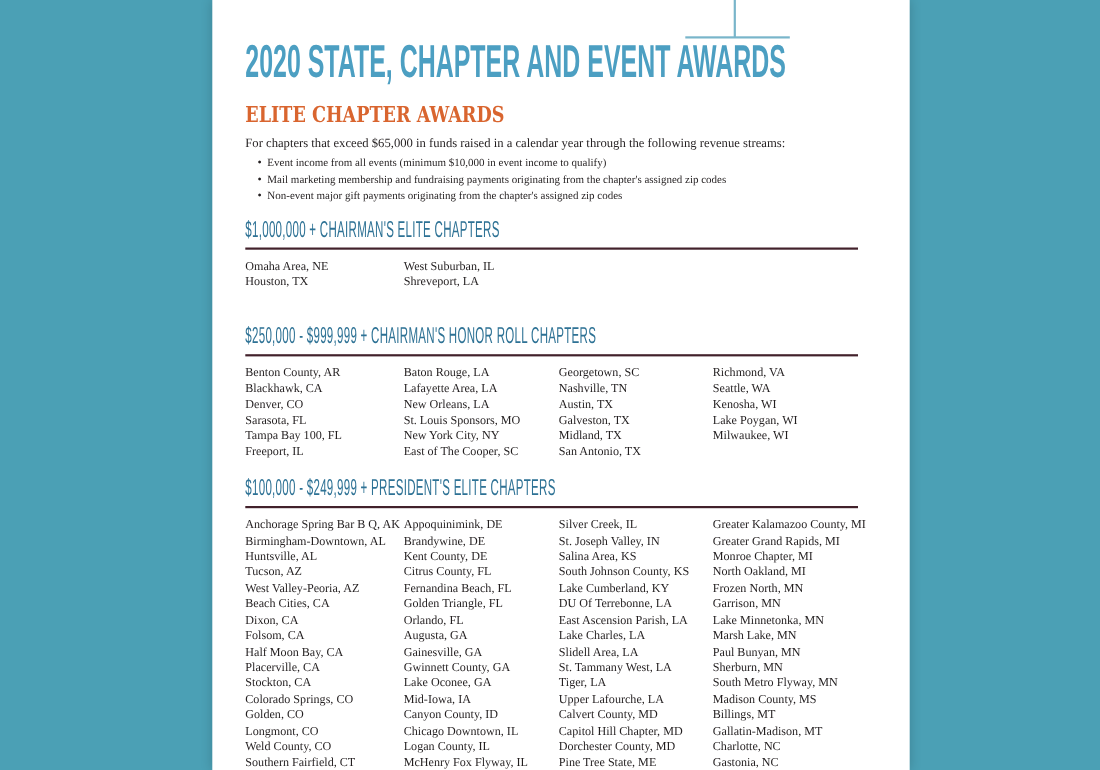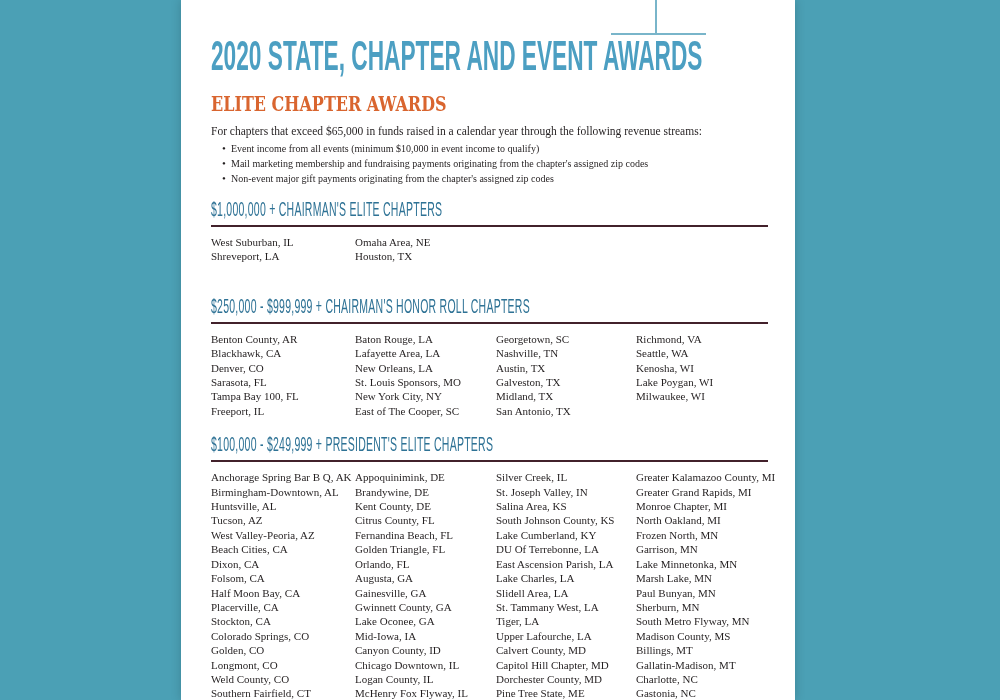--- a/index.html
+++ b/index.html
@@ -6,26 +6,27 @@
     margin: 0;
     padding: 0;
     width: 1000px;
     height: 700px;
     overflow: hidden;
     background: #4BA0B5;
     font-family: "Liberation Serif", serif;
   }
   .doc {
     position: absolute;
-    left: 181px;
+    left: 193px;
     top: 0;
     width: 614px;
     height: 700px;
     background: #ffffff;
     box-shadow: 0 0 10px rgba(0,0,0,0.18);
+    padding-left: 20px;
   }
   .crop-v {
     position: absolute;
     left: 474px;
     top: 0;
     width: 2px;
     height: 34px;
     background: #79B5CA;
   }
   .crop-h {
@@ -143,26 +144,26 @@
         <li>Event income from all events (minimum $10,000 in event income to qualify)</li>
         <li>Mail marketing membership and fundraising payments originating from the chapter's assigned zip codes</li>
         <li>Non-event major gift payments originating from the chapter's assigned zip codes</li>
       </ul>
 
     <section class="award-section sec1">
       <h3 class="sec-head">$1,000,000 + CHAIRMAN'S ELITE CHAPTERS</h3>
       <hr class="rule">
       <div class="grid">
         <ul class="col">
+            <li>Omaha Area, NE</li>
+            <li>Houston, TX</li>
+          </ul>
+        <ul class="col">
             <li>West Suburban, IL</li>
             <li>Shreveport, LA</li>
-          </ul>
-        <ul class="col">
-            <li>Omaha Area, NE</li>
-            <li>Houston, TX</li>
           </ul>
       </div>
     </section>
 
     <section class="award-section sec2">
       <h3 class="sec-head">$250,000 - $999,999 + CHAIRMAN'S HONOR ROLL CHAPTERS</h3>
       <hr class="rule">
       <div class="grid">
         <ul class="col">
             <li>Benton County, AR</li>

